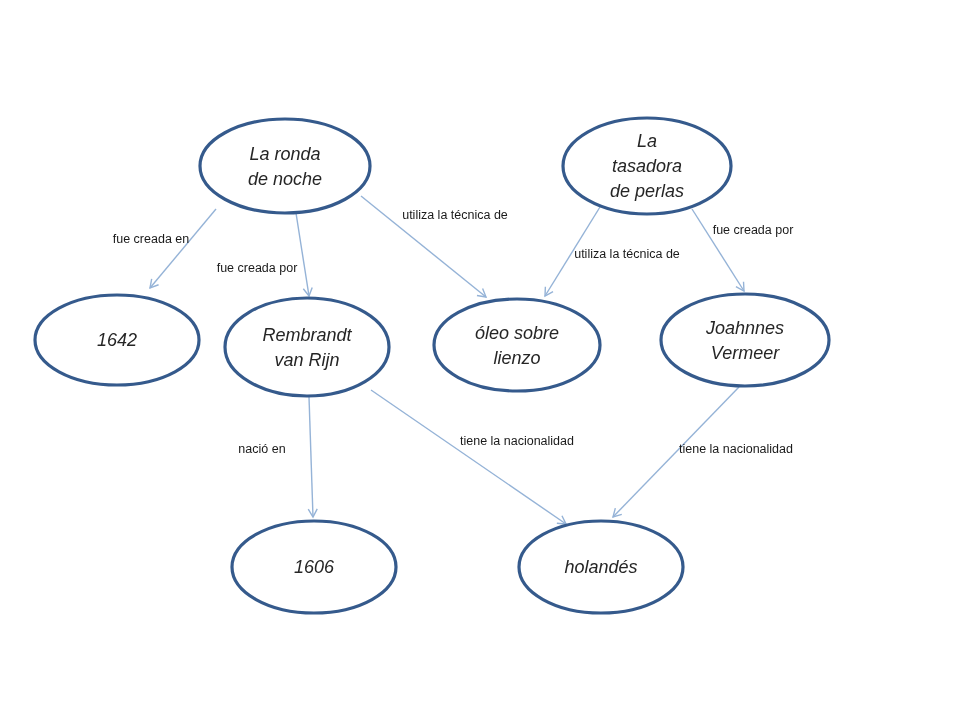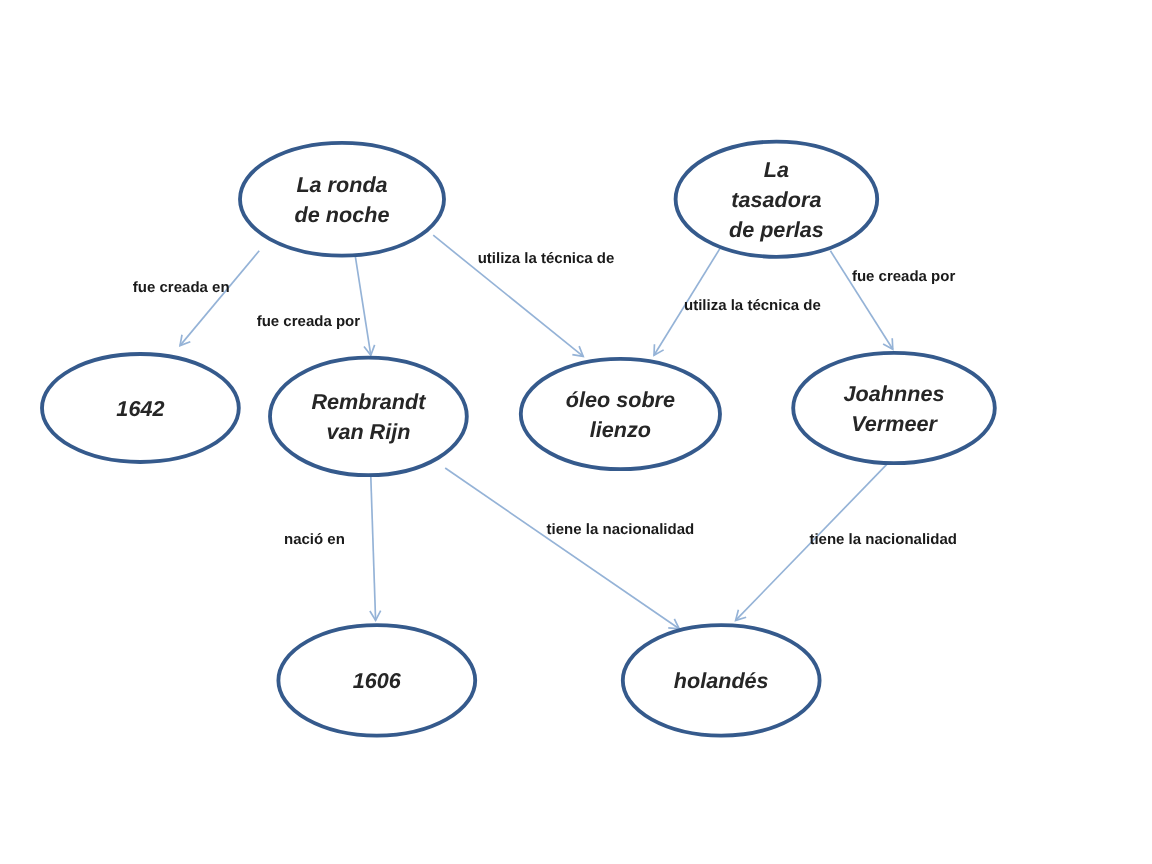--- a/index.html
+++ b/index.html
@@ -7,21 +7,20 @@
     padding: 0;
     background: #ffffff;
     font-family: "Liberation Sans", sans-serif;
   }
   .slide {
     position: relative;
     width: 960px;
     height: 720px;
     background: #ffffff;
     overflow: hidden;
-    font-weight: bold;
   }
   svg { display: block; }
   .node-label {
     font-family: "Liberation Sans", sans-serif;
     font-style: italic;
   }
   .edge-label {
     font-family: "Liberation Sans", sans-serif;
     font-style: normal;
   }

